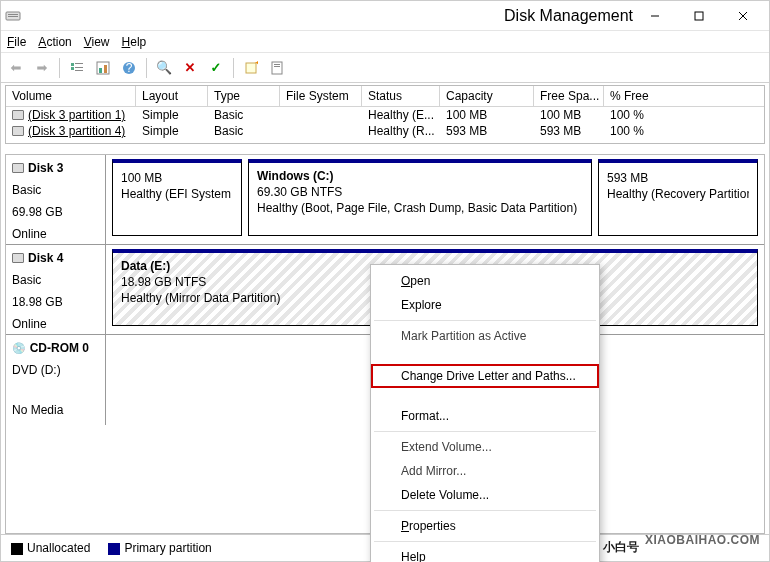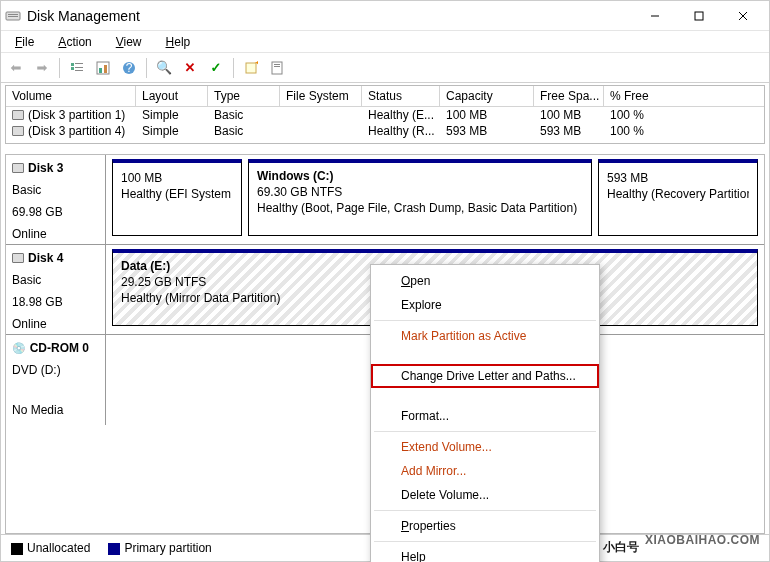--- a/index.html
+++ b/index.html
@@ -2,56 +2,56 @@
 <html><head>
 <meta charset="utf-8">
 <style>
 * { box-sizing: border-box; margin: 0; padding: 0; font-family: "Segoe UI", Tahoma, sans-serif; font-size: 12px; }
 body { background: #fff; width: 770px; height: 562px; overflow: hidden; position: relative; }
 
 .window { width: 770px; height: 562px; border: 1px solid #ccc; background: #fff; display: flex; flex-direction: column; }
 
 .titlebar { height: 30px; display: flex; align-items: center; padding: 0 4px; border-bottom: 1px solid #e5e5e5; }
 .titlebar .icon { width: 16px; height: 16px; margin-right: 6px; display: inline-flex; align-items: center; justify-content: center; }
-.titlebar .title { flex: 1; font-size: 14px; }
+.titlebar .title { flex: 1; font-size: 16px; text-align: right; }
 .winbtn { width: 44px; height: 28px; display: flex; align-items: center; justify-content: center; }
 
-.menubar { height: 22px; display: flex; align-items: center; padding: 0 14px; gap: 24px; border-bottom: 1px solid #e5e5e5; }
+.menubar { height: 22px; display: flex; align-items: center; padding: 0 6px; gap: 12px; border-bottom: 1px solid #e5e5e5; }
 .menubar span { font-size: 12px; }
 .mne { text-decoration: underline; }
 
 .toolbar { height: 30px; display: flex; align-items: center; padding: 2px 4px; gap: 4px; border-bottom: 1px solid #d0d0d0; }
 .tbtn { width: 22px; height: 22px; border: 1px solid transparent; display: flex; align-items: center; justify-content: center; border-radius: 2px; font-size: 13px; }
 .tsep { width: 1px; height: 20px; background: #ccc; margin: 0 2px; }
 
 .listview { border: 1px solid #bbb; margin: 2px 4px 0 4px; background: #fff; }
 .lvhead { display: flex; background: #c4b5fd; border-bottom: 1px solid #d4d4d4; }
 .lvhead .col { border-right: 1px solid #d4d4d4; padding: 3px 6px; font-size: 12px; white-space: nowrap; overflow: hidden; background: #fff; }
 .lvrow { display: flex; }
 .lvrow .cell { padding: 1px 6px; font-size: 12px; white-space: nowrap; overflow: hidden; }
-.lvrow .cell.icon { display: flex; align-items: center; gap: 4px; }
+.lvrow .cell.icon { display: flex; align-items: center; gap: 4px; text-decoration: underline; }
 .drvico { width: 12px; height: 10px; background: #ddd; border: 1px solid #777; border-radius: 1px; display: inline-block; }
 
 .diskarea { margin: 10px 4px 0 4px; border: 1px solid #bbb; background: #fff; flex: 1; overflow: hidden; }
 .diskrow { display: flex; border-bottom: 1px solid #999; }
 .diskinfo { width: 100px; border-right: 1px solid #999; padding: 6px; display: flex; flex-direction: column; gap: 8px; }
 .diskinfo .dicon { display: flex; gap: 4px; align-items: center; font-weight: 600; }
 .diskparts { flex: 1; display: flex; padding: 4px 6px 8px 6px; gap: 6px; }
 .part { border: 1px solid #000; border-top: 4px solid #00008b; background: #fff; padding: 6px 8px; overflow: hidden; display: flex; flex-direction: column; gap: 2px; position: relative; }
 .part .pname { font-weight: 600; white-space: nowrap; }
 .part .psize { white-space: nowrap; }
 .part .pstat { white-space: nowrap; overflow: hidden; text-overflow: clip; }
 .part.hatched { background: repeating-linear-gradient(135deg, #fff, #fff 4px, #e6e6e6 4px, #e6e6e6 8px); }
 .legend { padding: 6px 10px; display: flex; gap: 18px; border-top: 1px solid #ccc; }
 .legend .sw { width: 12px; height: 12px; display: inline-block; margin-right: 4px; vertical-align: middle; }
 
 .ctxmenu { position: absolute; left: 370px; top: 264px; width: 230px; background: #fff; border: 1px solid #bcbcbc; box-shadow: 2px 2px 8px rgba(0,0,0,0.25); padding: 4px 2px; z-index: 50; }
 .ctxmenu .mi { padding: 5px 18px 5px 28px; font-size: 12px; white-space: nowrap; }
 .ctxmenu .mi.enabled { color: #000; }
-.ctxmenu .mi.disabled { color: #c2410c; }
+.ctxmenu .mi.disabled { color: #404040; }
 .ctxmenu .sep { height: 1px; background: #e0e0e0; margin: 3px 1px; }
 .ctxmenu .hl { border: 2px solid #c00; margin: 16px -2px; padding: 3px 18px 3px 28px; }
 
 .watermark { position: absolute; right: 10px; bottom: 6px; display: flex; align-items: center; gap: 6px; font-size: 16px; color: #000; opacity: 0.9; pointer-events: none; }
 .watermark .wm1 { font-weight: 600; margin-top: 16px; }
 .watermark .wm2 { font-weight: 700; color: #555; letter-spacing: 0.5px; font-size: 12px; }
 </style>
 </head>
 <body>
 
@@ -214,21 +214,21 @@
             <span class="drvico"></span>
             <span>Disk 4</span>
           </div>
         <div>Basic</div>
         <div>18.98 GB</div>
         <div>Online</div>
       </div>
       <div class="diskparts">
         <div class="part hatched" style="flex:1">
           <div class="pname">Data  (E:)</div>
-          <div class="psize">29.25 GB NTFS</div>
+          <div class="psize">18.98 GB NTFS</div>
           <div class="pstat">Healthy (Mirror Data Partition)</div>
         </div>
       </div>
     </div>
 
     <div class="diskrow" style="height:90px;border-bottom:none">
       <div class="diskinfo" style="border-right:1px solid #999">
         <div class="dicon">
             <span style="font-size:11px">💿</span>
             <span>CD-ROM 0</span>

